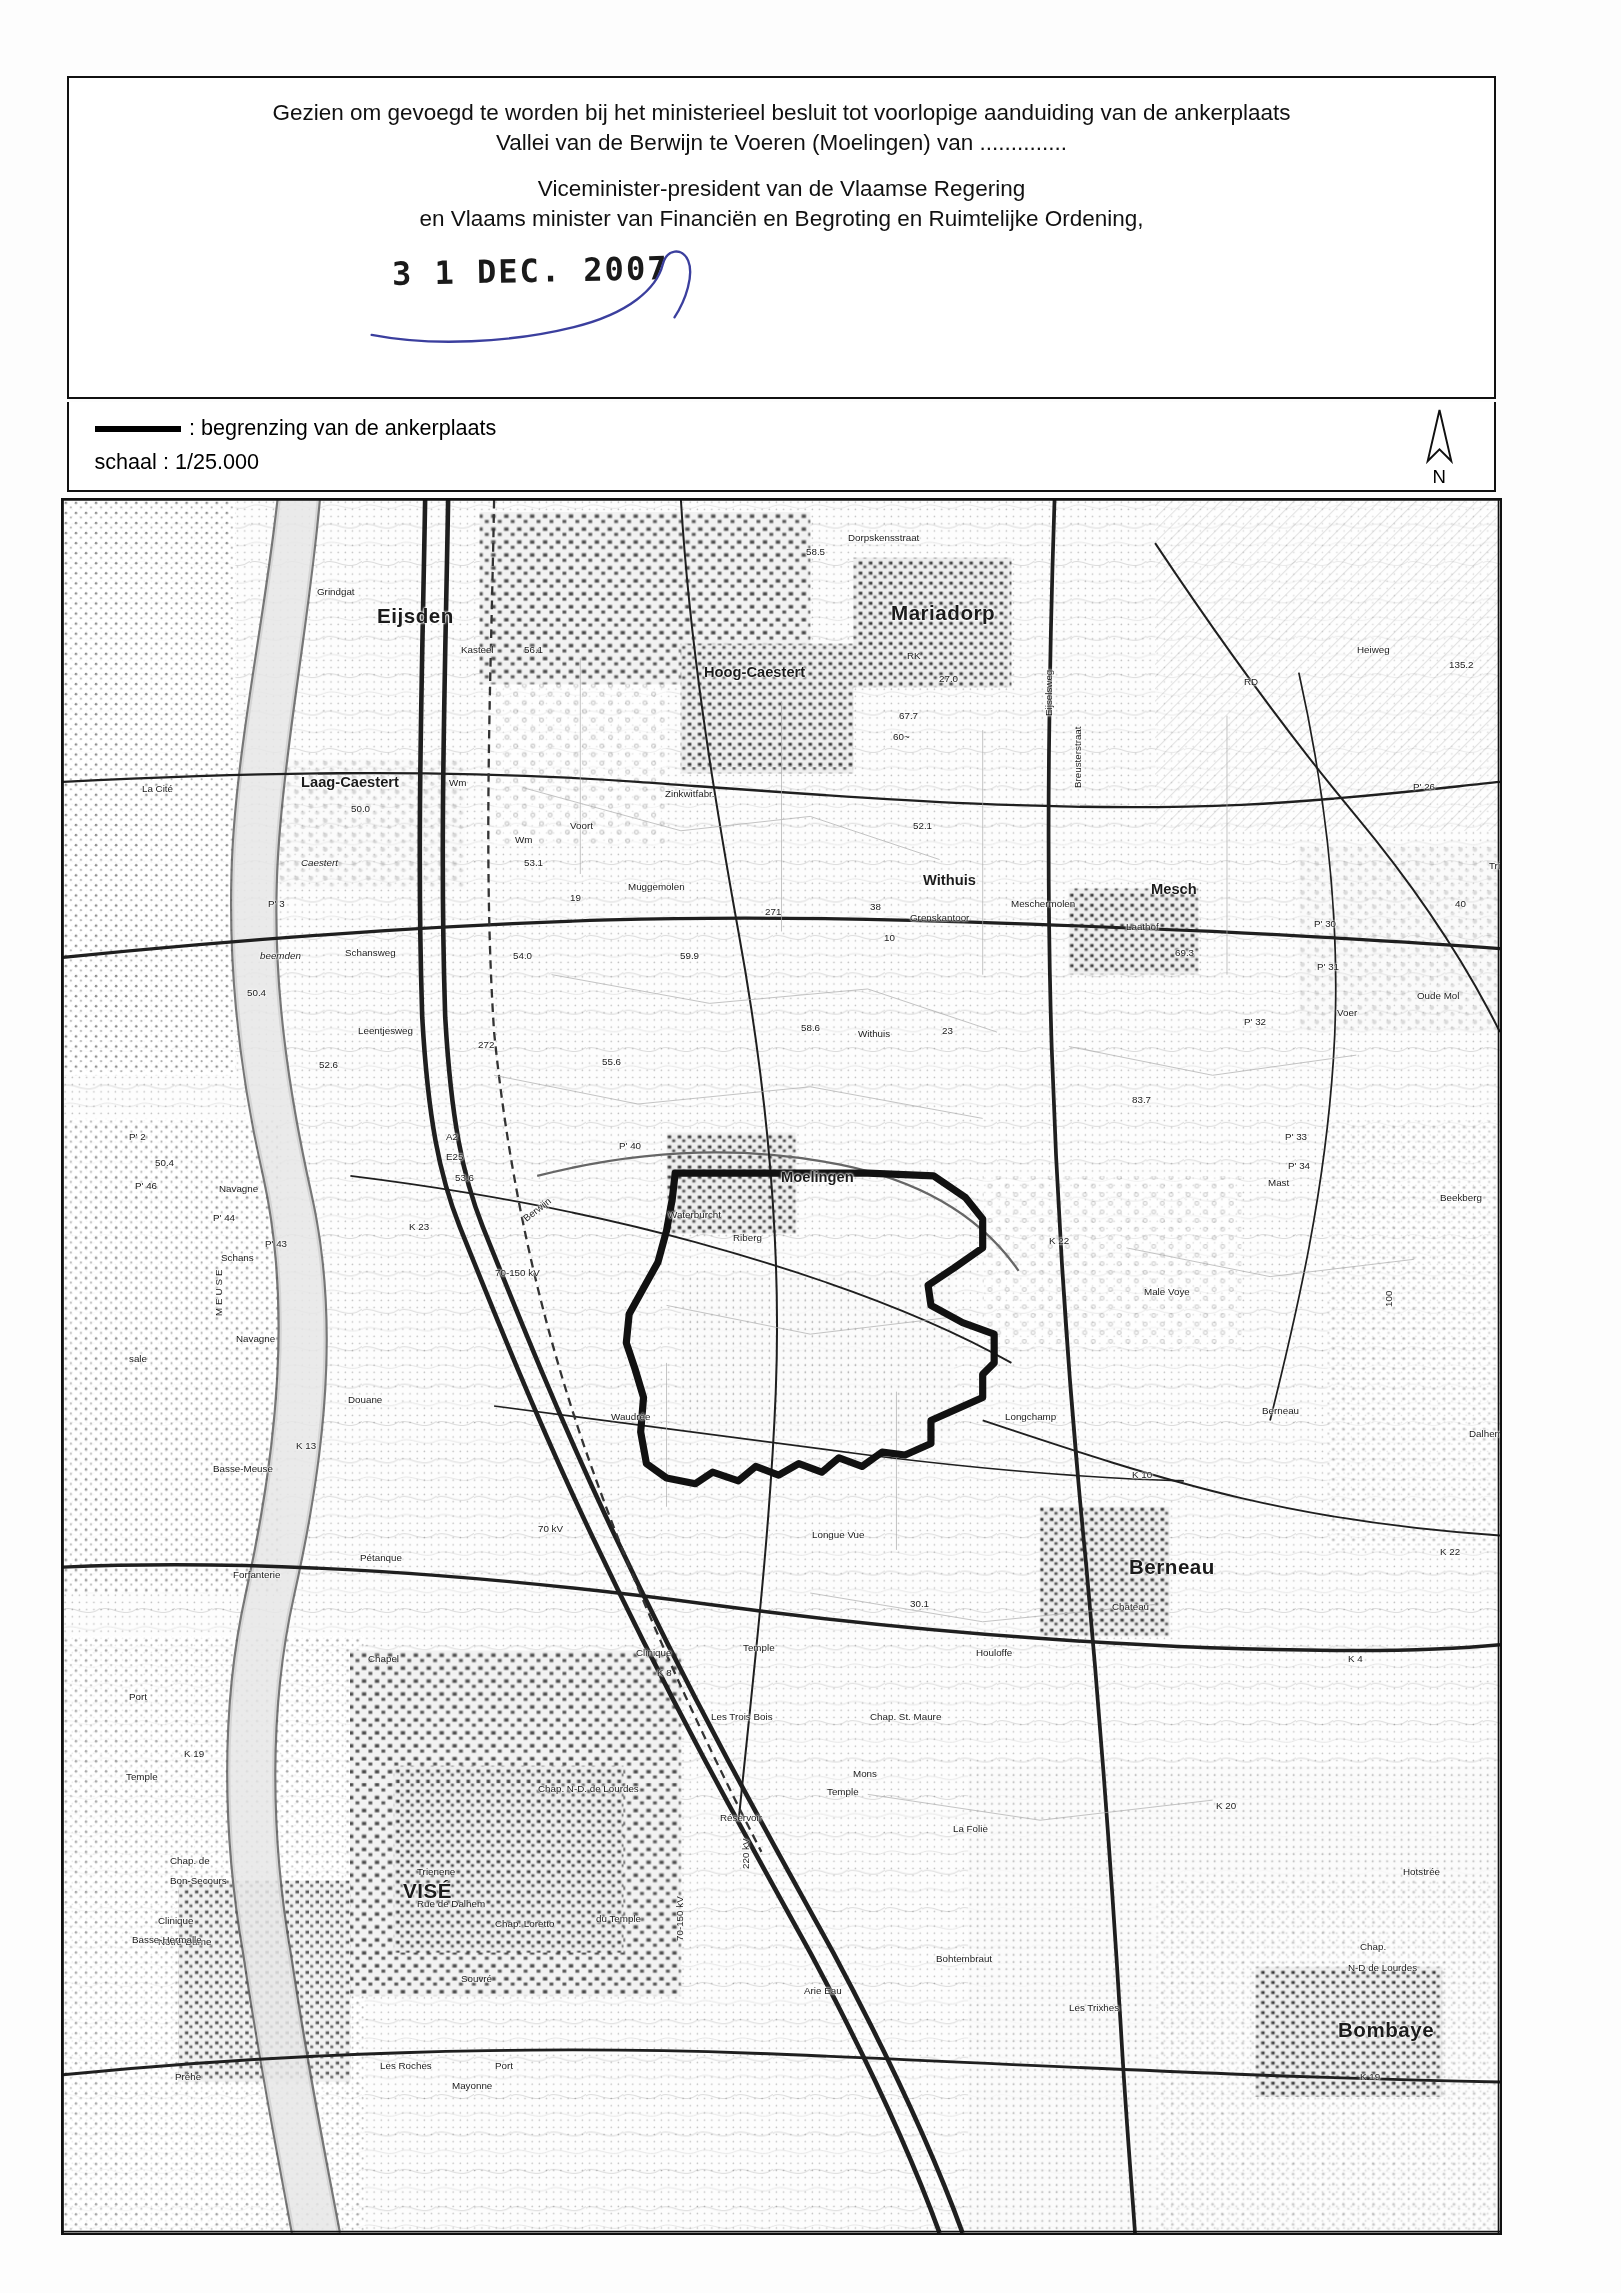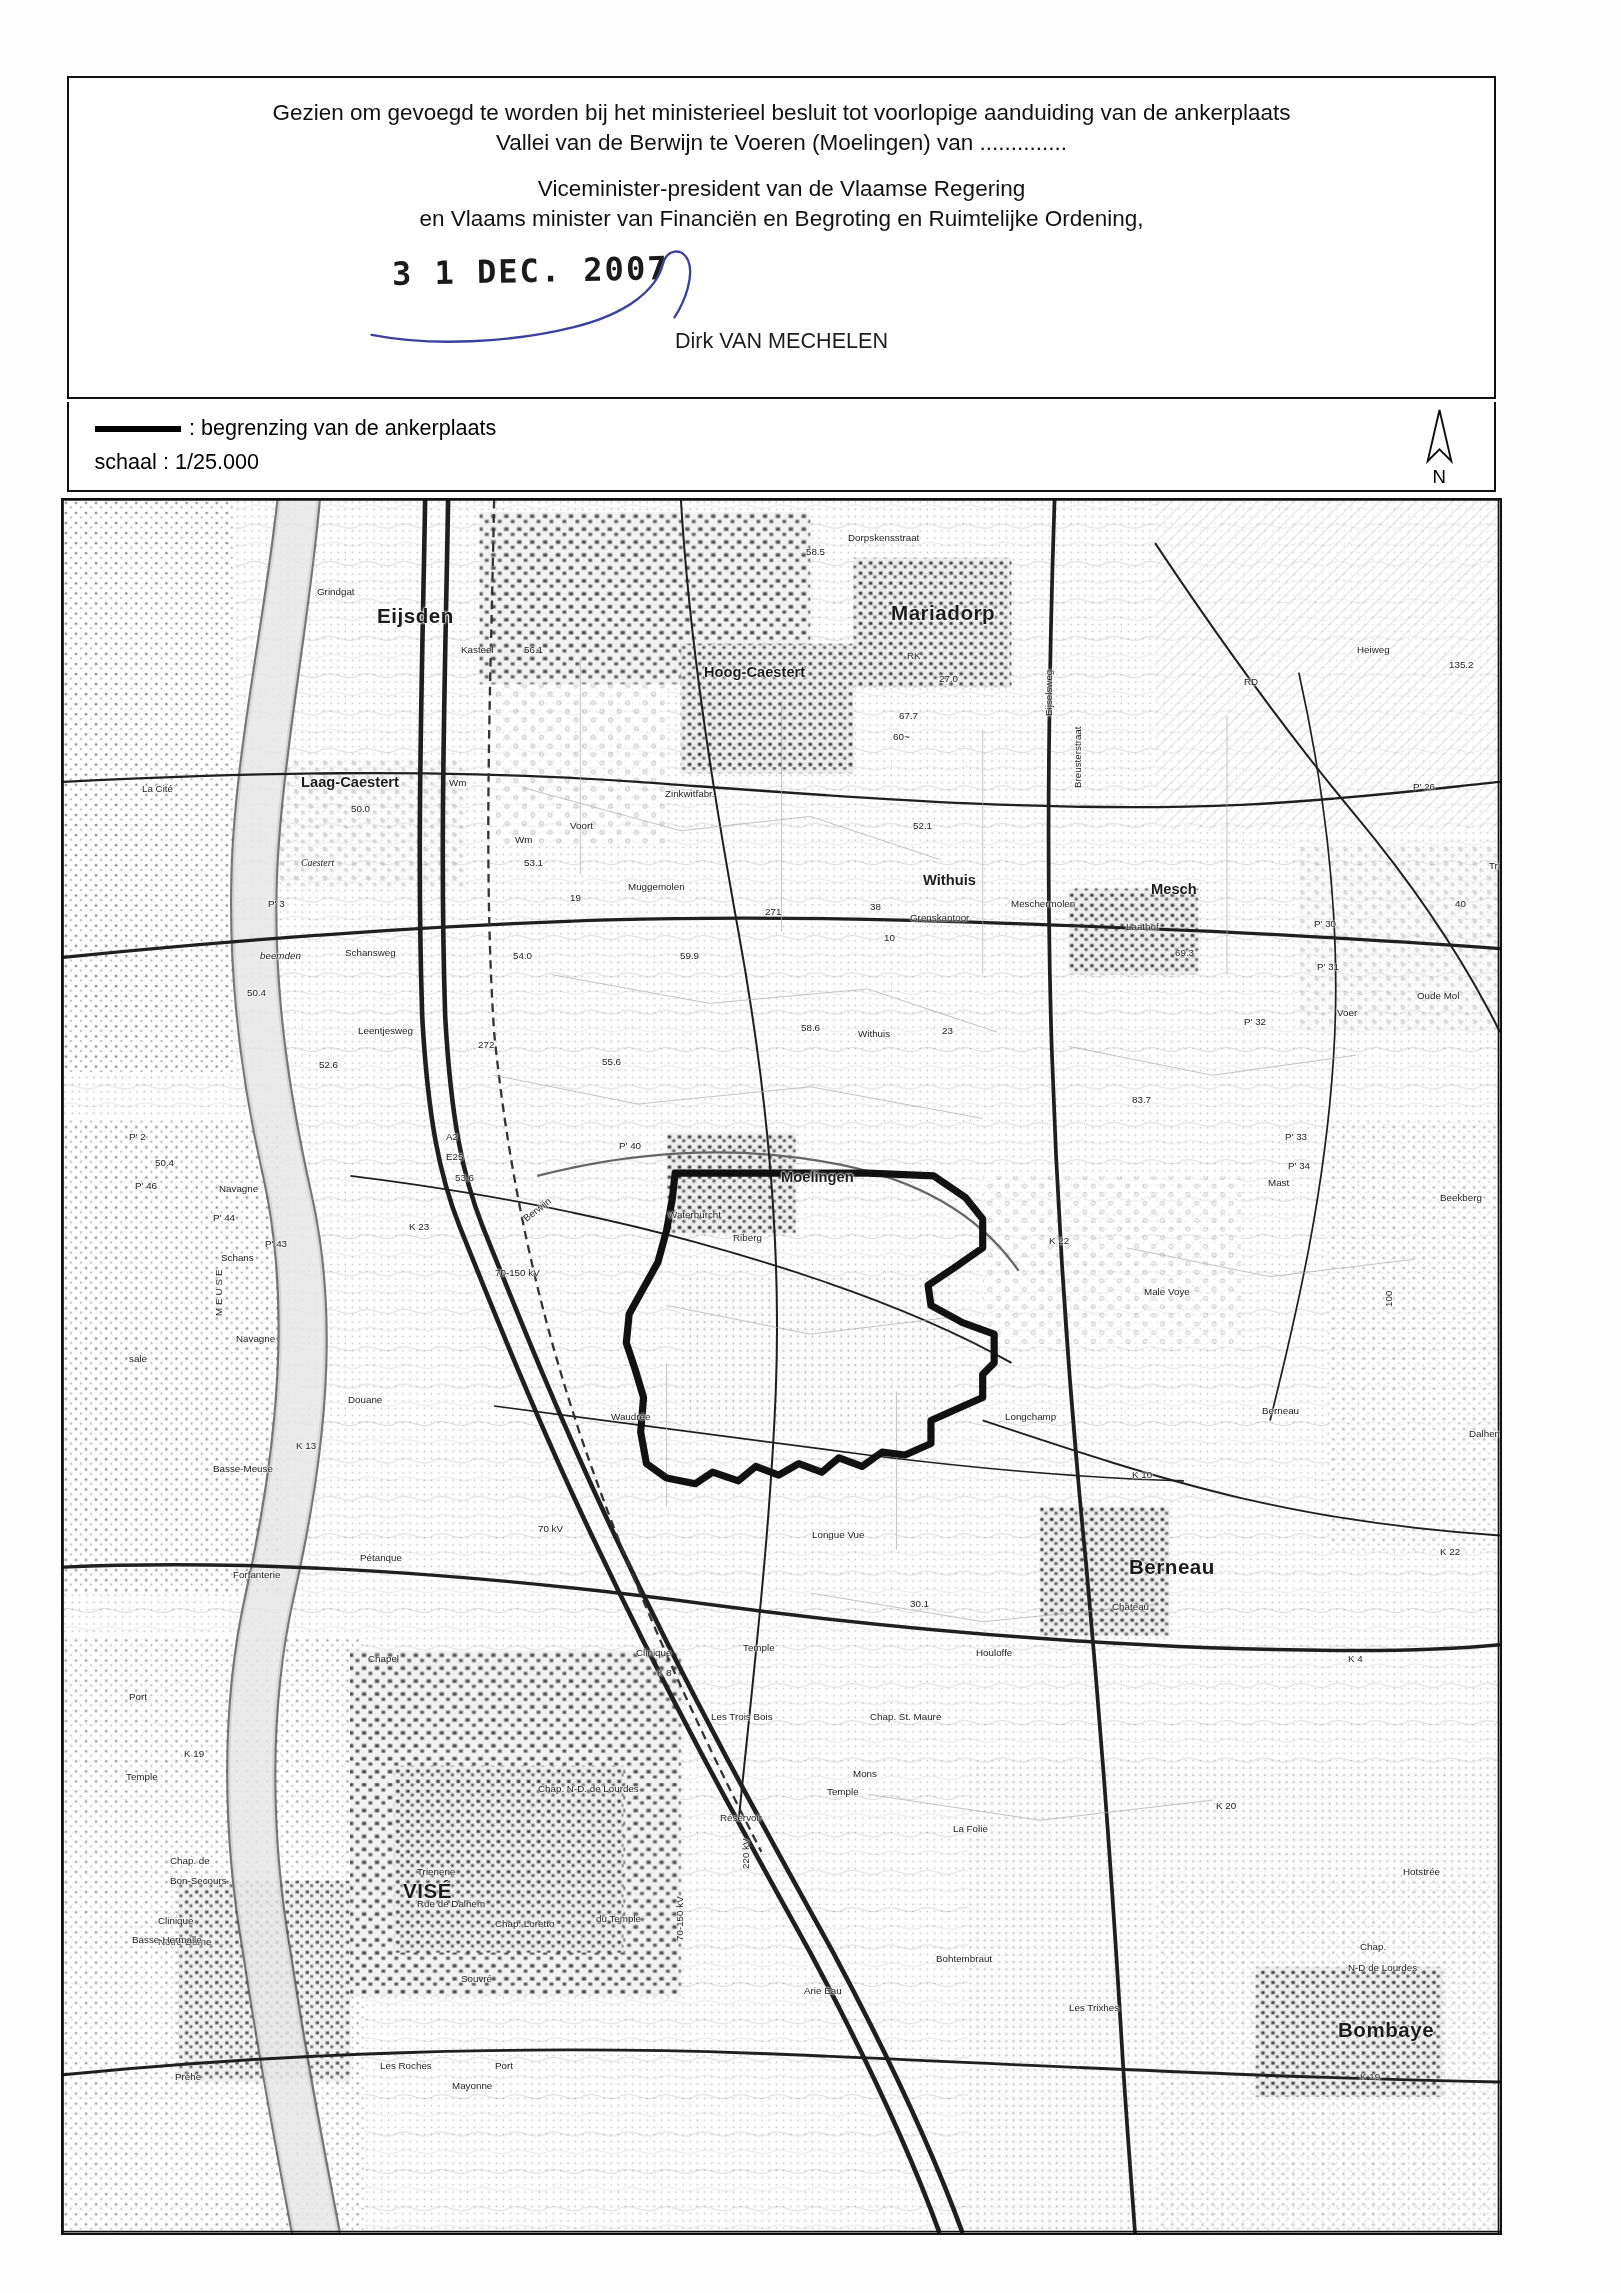--- a/index.html
+++ b/index.html
@@ -183,21 +183,20 @@
 
   <div class="cert-box">
     <div class="cert-line cert-l1">Gezien om gevoegd te worden bij het ministerieel besluit tot voorlopige aanduiding van de ankerplaats</div>
     <div class="cert-line cert-l2">Vallei van de Berwijn te Voeren (Moelingen) van ..............</div>
     <div class="cert-line cert-l3">Viceminister-president van de Vlaamse Regering</div>
     <div class="cert-line cert-l4">en Vlaams minister van Financiën en Begroting en Ruimtelijke Ordening,</div>
     <div class="stamp-date">3 1 DEC. 2007</div>
     <svg class="signature-scribble" viewBox="0 0 460 130">
       <path d="M8 92 C 70 104, 150 100, 215 84 C 272 70, 300 44, 306 20 C 310 4, 326 2, 332 16 C 338 30, 330 56, 318 74" fill="none" stroke="#3b3f9e" stroke-width="2.4" stroke-linecap="round"></path>
     </svg>
-    <div class="signature-name">Dirk VAN MECHELEN</div>
   </div>
 
   <div class="legend-box">
     <div class="legend-swatch"></div>
     <div class="legend-label">: begrenzing van de ankerplaats</div>
     <div class="legend-scale">schaal   : 1/25.000</div>
     <div class="north-arrow">
       <svg width="55" height="61" viewBox="0 0 56 62">
         <path d="M28 4 L40 56 L28 44 L16 56 Z" fill="none" stroke="#111" stroke-width="2"></path>
       </svg>
@@ -360,21 +359,21 @@
         <div class="map-label small" style="left: 876px; top: 173px;">27.0</div>
         <div class="map-label small" style="left: 1350px; top: 281px;">P' 26</div>
         <div class="map-label small" style="left: 79px; top: 283px;">La Cité</div>
         <div class="map-label small" style="left: 288px; top: 303px;">50.0</div>
         <div class="map-label small" style="left: 386px; top: 277px;">Wm</div>
         <div class="map-label small" style="left: 602px; top: 288px;">Zinkwitfabr.</div>
         <div class="map-label small" style="left: 850px; top: 320px;">52.1</div>
         <div class="map-label small" style="left: 452px; top: 334px;">Wm</div>
         <div class="map-label small" style="left: 461px; top: 357px;">53.1</div>
         <div class="map-label small" style="left: 507px; top: 320px;">Voort</div>
-        <div class="map-label small italic" style="left: 238px; top: 357px; font-family: Liberation Serif, serif;">Caestert</div>
+        <div class="map-label small italic" style="left: 238px; top: 357px;">Caestert</div>
         <div class="map-label small" style="left: 565px; top: 381px;">Muggemolen</div>
         <div class="map-label small" style="left: 948px; top: 398px;">Meschermolen</div>
         <div class="map-label small" style="left: 1426px; top: 360px;">Tricht</div>
         <div class="map-label small" style="left: 205px; top: 398px;">P' 3</div>
         <div class="map-label small" style="left: 507px; top: 392px;">19</div>
         <div class="map-label small" style="left: 702px; top: 406px;">271</div>
         <div class="map-label small" style="left: 807px; top: 401px;">38</div>
         <div class="map-label small" style="left: 847px; top: 412px;">Grenskantoor</div>
         <div class="map-label small" style="left: 1063px; top: 421px;">Laathof</div>
         <div class="map-label small" style="left: 1251px; top: 418px;">P' 30</div>

